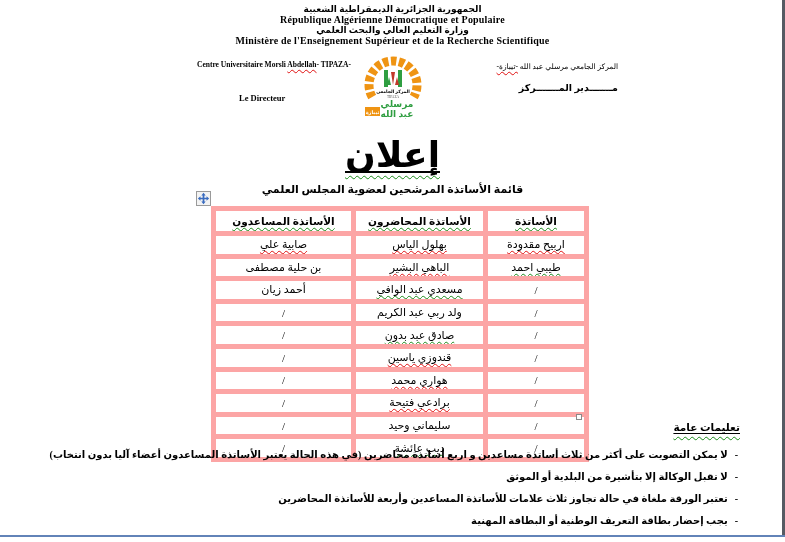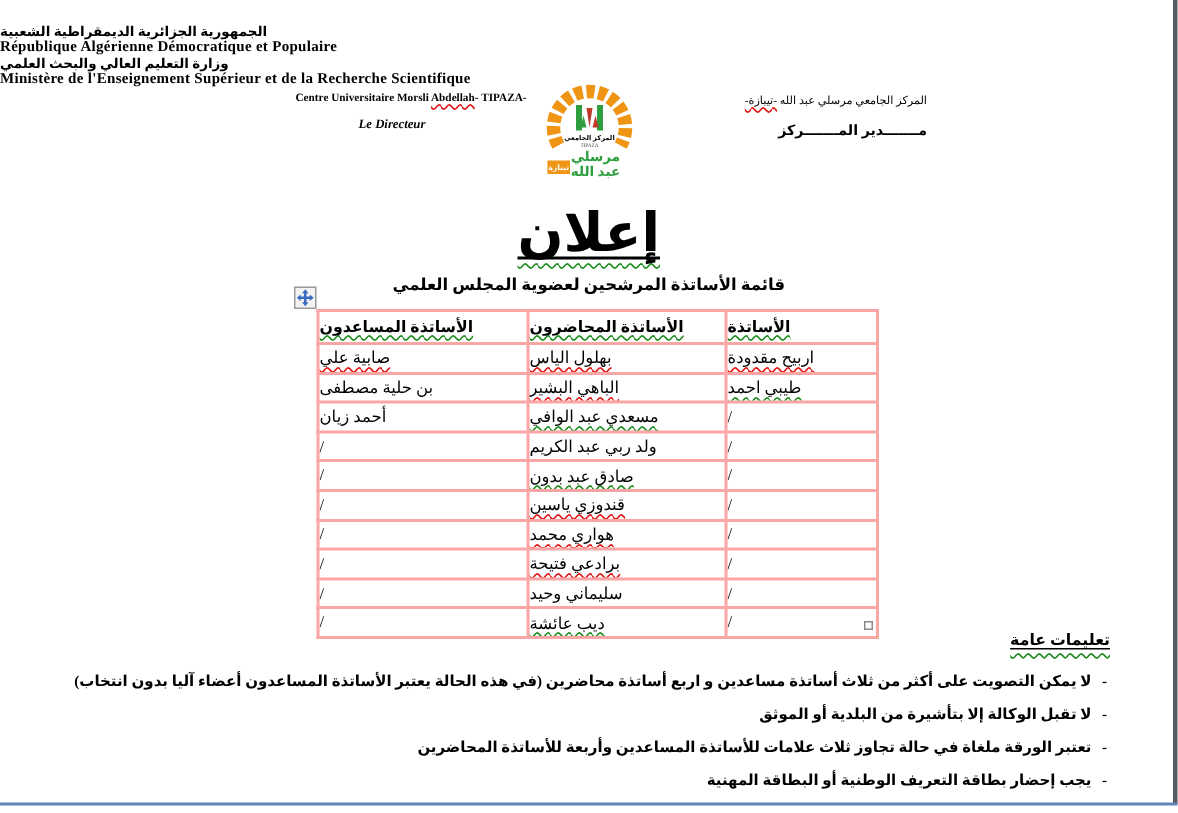--- a/index.html
+++ b/index.html
@@ -6,27 +6,27 @@
   body{
     width:785px;height:542px;position:relative;overflow:hidden;
     background:#ffffff;color:#000;
     font-family:"Liberation Serif","DejaVu Sans",serif;
   }
   
   .edge-right{position:absolute;top:0;right:0;width:3px;height:536px;background:#565b63;}
   .win-bottom{position:absolute;top:535px;left:0;width:785px;height:2px;background:#6283b8;}
 
   
-  .gov-header{position:absolute;top:16px;left:0;width:785px;text-align:left;font-weight:bold;}
+  .gov-header{position:absolute;top:4px;left:0;width:785px;text-align:center;font-weight:bold;}
   .gh-ar{font-size:9px;line-height:10px;direction:rtl;}
   .gh-fr{font-size:10px;line-height:11px;letter-spacing:.2px;}
 
   
   .lh-left{position:absolute;left:197px;top:60px;width:170px;font-weight:bold;font-size:7.5px;line-height:9px;}
-  .lh-left .director{margin-top:9px;margin-left:42px;font-size:8.5px;font-style:italic;}
+  .lh-left .director{margin-top:25px;margin-left:42px;font-size:8.5px;}
   .lh-right{position:absolute;right:167px;top:62px;width:170px;direction:rtl;text-align:right;font-size:7.5px;line-height:9px;}
   .lh-right .director{margin-top:13px;font-size:9.5px;font-weight:bold;margin-left:28px;}
   .logo{position:absolute;left:351px;top:55px;width:84px;height:66px;}
 
   
   .sp-red{text-decoration-line:underline;text-decoration-style:wavy;text-decoration-color:#e01010;text-decoration-thickness:1px;text-underline-offset:2px;text-decoration-skip-ink:none;}
   .sp-green{text-decoration-line:underline;text-decoration-style:wavy;text-decoration-color:#1a8a1a;text-decoration-thickness:1px;text-underline-offset:2px;text-decoration-skip-ink:none;}
 
   
   .announce{position:absolute;top:134px;left:0;width:785px;text-align:center;}
@@ -34,21 +34,21 @@
     text-decoration-line:underline;text-decoration-style:solid;text-decoration-color:#000;
     text-decoration-thickness:1.5px;text-underline-offset:4px;padding:0 8px;}
   .announce-title .inner{text-decoration-line:underline;text-decoration-style:wavy;
     text-decoration-color:#1a8a1a;text-decoration-thickness:1px;text-underline-offset:8px;text-decoration-skip-ink:none;}
   .announce-sub{margin-top:7px;font-size:11px;font-weight:bold;direction:rtl;}
 
   
   .tbl-move-handle{position:absolute;left:196px;top:191px;width:15px;height:15px;background:#f3f3f3;
     border:1px solid #9a9a9a;box-sizing:border-box;display:flex;align-items:center;justify-content:center;}
   .cand-table{position:absolute;top:206px;left:211px;border-collapse:collapse;direction:rtl;table-layout:fixed;}
-  .cand-table th,.cand-table td{border:2px solid #fca5a5;text-align:left;vertical-align:middle;padding:0;overflow:hidden;}
+  .cand-table th,.cand-table td{border:5px solid #fca5a5;text-align:center;vertical-align:middle;padding:0;overflow:hidden;}
   .cand-table th{height:20px;font-size:10.5px;font-weight:bold;}
   .cand-table td{height:17.6px;font-size:11px;}
   .tbl-resize-handle{position:absolute;left:576px;top:414px;width:6px;height:6px;border:1px solid #8a8a8a;background:#fff;box-sizing:border-box;}
 
   
   .notes{position:absolute;top:417px;right:45px;width:700px;direction:rtl;text-align:right;}
   .notes-heading{display:inline-block;font-weight:bold;font-size:10.5px;
     text-decoration-line:underline;text-decoration-style:solid;text-decoration-color:#000;
     text-decoration-thickness:1px;text-underline-offset:2px;}
   .notes-heading .inner{text-decoration-line:underline;text-decoration-style:wavy;

